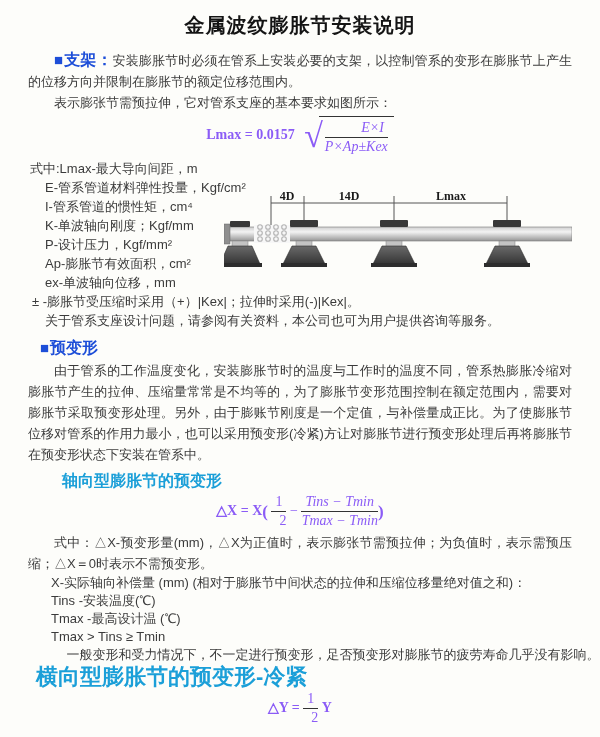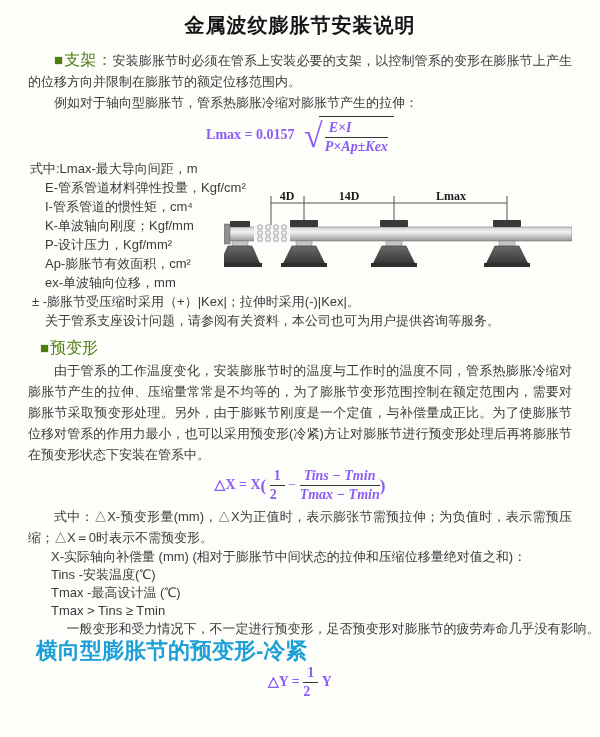--- a/index.html
+++ b/index.html
@@ -12,34 +12,34 @@
     overflow:hidden;
     font-family:"Liberation Sans", sans-serif;
     font-size:13px;
     color:#3b3b3b;
   }
   .title {
     font-size:20px; font-weight:bold; color:#141414;
     text-align:center; margin:6px 0 10px 0; letter-spacing:1px;
   }
   .sec-header {
-    color:#4d7c0f; font-weight:normal; font-size:16px;
+    color:#1d4ed8; font-weight:bold; font-size:16px;
   }
   .sec-header .sq { font-size:15px; margin-right:1px; }
   .sec-header.block { margin:8px 0 2px 12px; line-height:20px; }
   .para { margin:0; line-height:21px; }
   .justify { text-align:justify; }
   .indent { text-indent:2em; }
   
   .formula {
     text-align:center; font-family:"Liberation Serif", serif;
     color:#8b5cf6; margin:3px 0;
   }
   .f-bold { font-weight:bold; }
-  .frac { display:inline-block; vertical-align:middle; text-align:left; font-style:italic; line-height:16px;font-weight:bold; }
+  .frac { display:inline-block; vertical-align:middle; text-align:right; font-style:italic; line-height:16px; }
   .frac .fnum { display:block; border-bottom:1px solid #333; padding:0 4px 1px 4px; }
   .frac .fden { display:block; padding-top:1px; }
   .sqrt { display:inline-flex; align-items:flex-start; vertical-align:middle; margin-left:6px; }
   .radical { font-size:34px; line-height:34px; font-weight:400; margin-right:-4px; transform:translateY(3px); }
   .radicand { border-top:1.5px solid #333; padding:3px 6px 0 6px; display:inline-block; }
   .paren { font-size:17px; vertical-align:middle; font-weight:bold; }
   
   .defs-area { position:relative; margin-top:4px; }
   .def-line { line-height:19px; white-space:nowrap; }
   .def-line.lead { margin-left:2px; }
@@ -57,21 +57,21 @@
 </style>
 </head>
 <body>
 
 <div class="page">
 
   <h1 class="title">金属波纹膨胀节安装说明</h1>
 
   <p class="para justify indent"><span class="sec-header"><span class="sq">■</span><span>支架：</span></span><span>安装膨胀节时必须在管系上安装必要的支架，以控制管系的变形在膨胀节上产生的位移方向并限制在膨胀节的额定位移范围内。</span></p>
 
-  <p class="para indent">例如对于轴向型膨胀节，管系热膨胀冷缩对膨胀节产生的拉伸：</p>
+  <p class="para indent">表示膨张节需预拉伸，它对管系支座的基本要求如图所示：</p>
 
   <div class="formula fx">
     <span class="f-bold">Lmax = 0.0157</span>
     <span class="sqrt">
       <span class="radical">√</span>
       <span class="radicand">
         <span class="frac">
           <span class="fnum">E×I</span>
           <span class="fden">P×Ap±Kex</span>
         </span>
@@ -161,20 +161,21 @@
         <polygon points="262,73 271,55 295,55 304,73" fill="url(#pedGrad)" stroke="#2b2b2b" stroke-width="0.6"></polygon>
         <rect x="260" y="72" width="46" height="4" fill="#2d2d2d"></rect>
       </g>
     </svg>
   </div>
 
   <h2 class="sec-header block"><span class="sq">■</span><span>预变形</span></h2>
 
   <p class="para justify indent">由于管系的工作温度变化，安装膨胀节时的温度与工作时的温度不同，管系热膨胀冷缩对膨胀节产生的拉伸、压缩量常常是不均等的，为了膨胀节变形范围控制在额定范围内，需要对膨胀节采取预变形处理。另外，由于膨账节刚度是一个定值，与补偿量成正比。为了使膨胀节位移对管系的作用力最小，也可以采用预变形(冷紧)方让对膨胀节进行预变形处理后再将膨胀节在预变形状态下安装在管系中。</p>
 
+  <h3 class="subheader axial">轴向型膨胀节的预变形</h3>
 
   <div class="formula fx">
     <span class="f-bold">△X = X</span><span class="paren">(</span>
     <span class="frac" style="font-style:normal;">
       <span class="fnum">1</span>
       <span class="fden">2</span>
     </span>
     <span>−</span>
     <span class="frac">
       <span class="fnum">Tins − Tmin</span>

